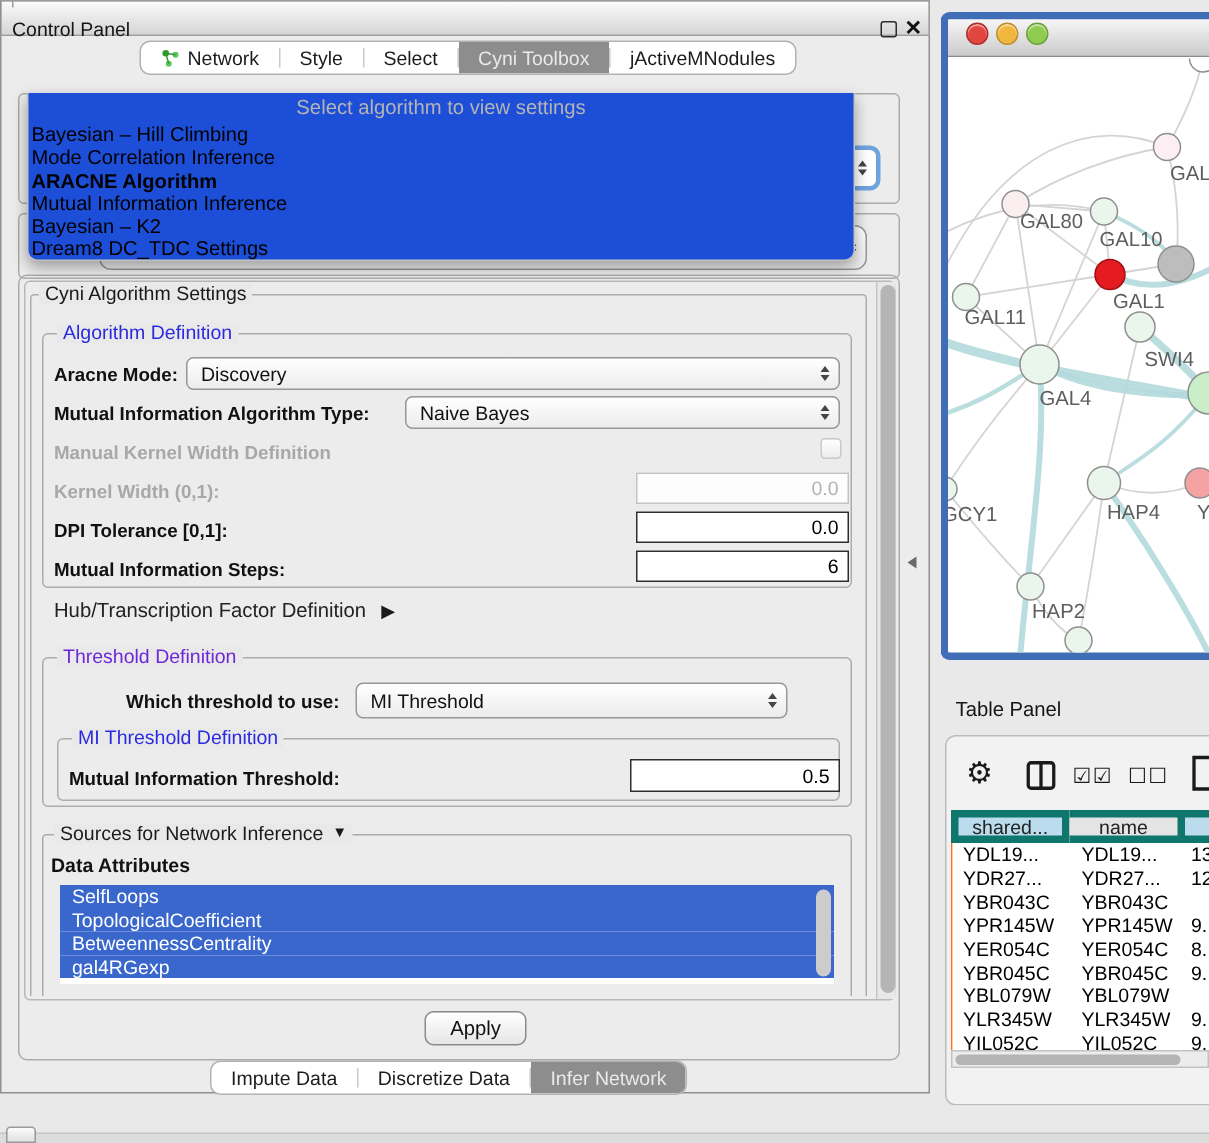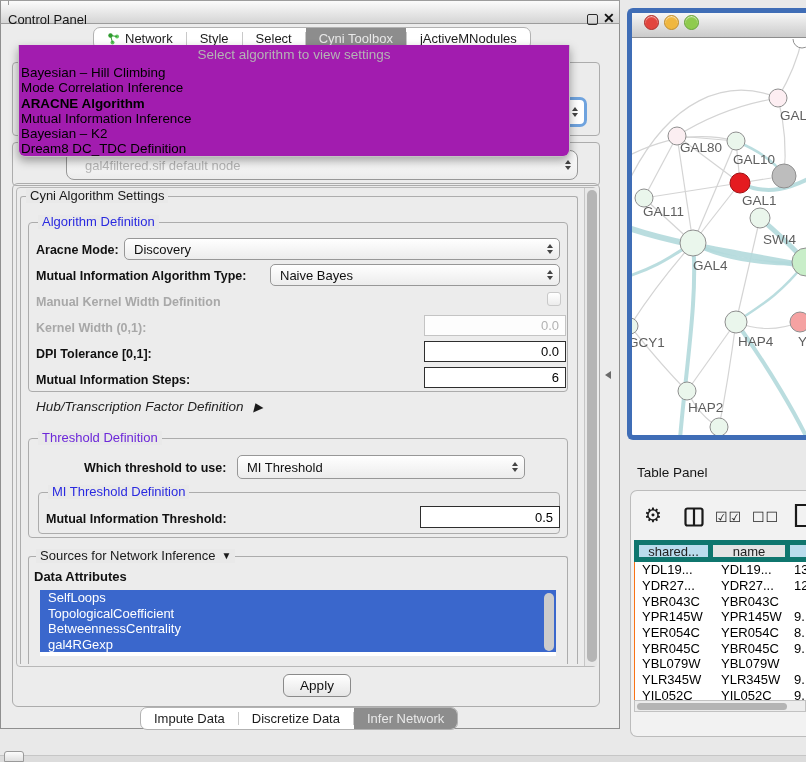--- a/index.html
+++ b/index.html
@@ -11,21 +11,21 @@
   .titletext{left:8px;top:12px;font-size:13px;color:#151515}
   .floaticon{left:587px;top:14px;width:11px;height:11px;border:1.5px solid #2b2b2b;border-radius:2px;background:transparent}
   .closeicon{left:603px;top:10px;font-size:14px;font-weight:bold;color:#111}
   
   .tabbar{display:flex;align-items:stretch;background:#fff;border:1px solid #b2b2b2;border-radius:7px;overflow:hidden;height:23px}
   .tab{display:flex;align-items:center;padding:0 13px;font-size:13px;color:#1c1c1c;white-space:nowrap;cursor:default}
   .tab.sel{background:#8d8d8d;color:#e9e9e9}
   .sep{width:1px;background:#c9c9c9;margin:4px 0}
   .tabicon{margin-right:5px;display:flex}
   
-  .popup{left:18px;top:45px;width:552px;height:112px;background:#a21caf;border:1px solid #c2c2c2;border-top:0;border-radius:0 0 7px 7px;box-shadow:0 4px 10px rgba(0,0,0,.35);z-index:60}
+  .popup{left:18px;top:62px;width:552px;height:112px;background:#1d4ed8;border:1px solid #c2c2c2;border-top:0;border-radius:0 0 7px 7px;box-shadow:0 4px 10px rgba(0,0,0,.35);z-index:60}
   .popup .prompt{height:20px;line-height:20px;text-align:center;color:#b4b4b4;font-size:13.5px}
   .popup ul{margin:0;padding:0;list-style:none}
   .popup li{height:15.3px;line-height:15.3px;font-size:13.4px;color:#000;padding-left:2px;white-space:nowrap}
   .popup li.boldopt{font-weight:bold}
   
   .group{border:1px solid #acacac;border-radius:4px}
   .grouplab{background:#e9e9e9;padding:0 4px;font-size:13px;color:#1a1a1a;line-height:14px;white-space:nowrap;z-index:3}
   .grouplab.blue{color:#2a2ae0}
   .grouplab.green{color:#6d28d9}
   .rowlab{font-size:12.5px;font-weight:bold;color:#111;white-space:nowrap}
@@ -119,21 +119,21 @@
   </div>
 
   <div class="abs popup">
     <div class="prompt">Select algorithm to view settings</div>
     <ul id="algo-options">
         <li>Bayesian – Hill Climbing</li>
         <li>Mode Correlation Inference</li>
         <li class="boldopt">ARACNE Algorithm</li>
         <li>Mutual Information Inference</li>
         <li>Bayesian – K2</li>
-        <li>Dream8 DC_TDC Definition</li>
+        <li>Dream8 DC_TDC Settings</li>
       </ul>
   </div>
 
   <div class="abs group" style="left:12px;top:183px;width:588px;height:524px;border-radius:6px;"></div>
   <div class="abs" style="left:16px;top:187px;width:581px;height:480px;border:1px solid #b8b8b8;border-radius:4px;"></div>
   <div class="abs vscroll" style="left:584px;top:188px;width:13px;height:478px;">
     <div class="vthumb" style="position:absolute;left:1.5px;top:2px;width:10px;height:472px;"></div>
   </div>
 
   <div class="abs" style="left:605px;top:371px;width:0;height:0;border-top:4px solid transparent;border-bottom:4px solid transparent;border-right:6px solid #6a6a6a;z-index:70;"></div>
@@ -173,21 +173,21 @@
   <div class="abs rowlab" style="left:36px;top:347px;">DPI Tolerance [0,1]:</div>
   <div class="abs field" style="left:424px;top:341px;width:142px;height:21px;">
       <span>0.0</span>
     </div>
 
   <div class="abs rowlab" style="left:36px;top:373px;">Mutual Information Steps:</div>
   <div class="abs field" style="left:424px;top:367px;width:142px;height:21px;">
       <span>6</span>
     </div>
 
-  <div class="abs" style="left:36px;top:399px;font-size:13.5px;color:#222;display:flex;align-items:flex-end;gap:10px;font-style:italic;">
+  <div class="abs" style="left:36px;top:399px;font-size:13.5px;color:#222;display:flex;align-items:flex-end;gap:10px;">
     <span>Hub/Transcription Factor Definition</span>
     <span class="glyph" style="font-size:12px;">▶</span>
   </div>
 
   <div class="abs group" style="left:28px;top:438px;width:540px;height:100px;"></div>
   <div class="abs grouplab green" style="left:38px;top:431px;">Threshold Definition</div>
 
   <div class="abs rowlab" style="left:84px;top:461px;">Which threshold to use:</div>
   <div class="abs combo" style="left:237px;top:455px;width:288px;height:24px;">
     <span>MI Threshold</span>

